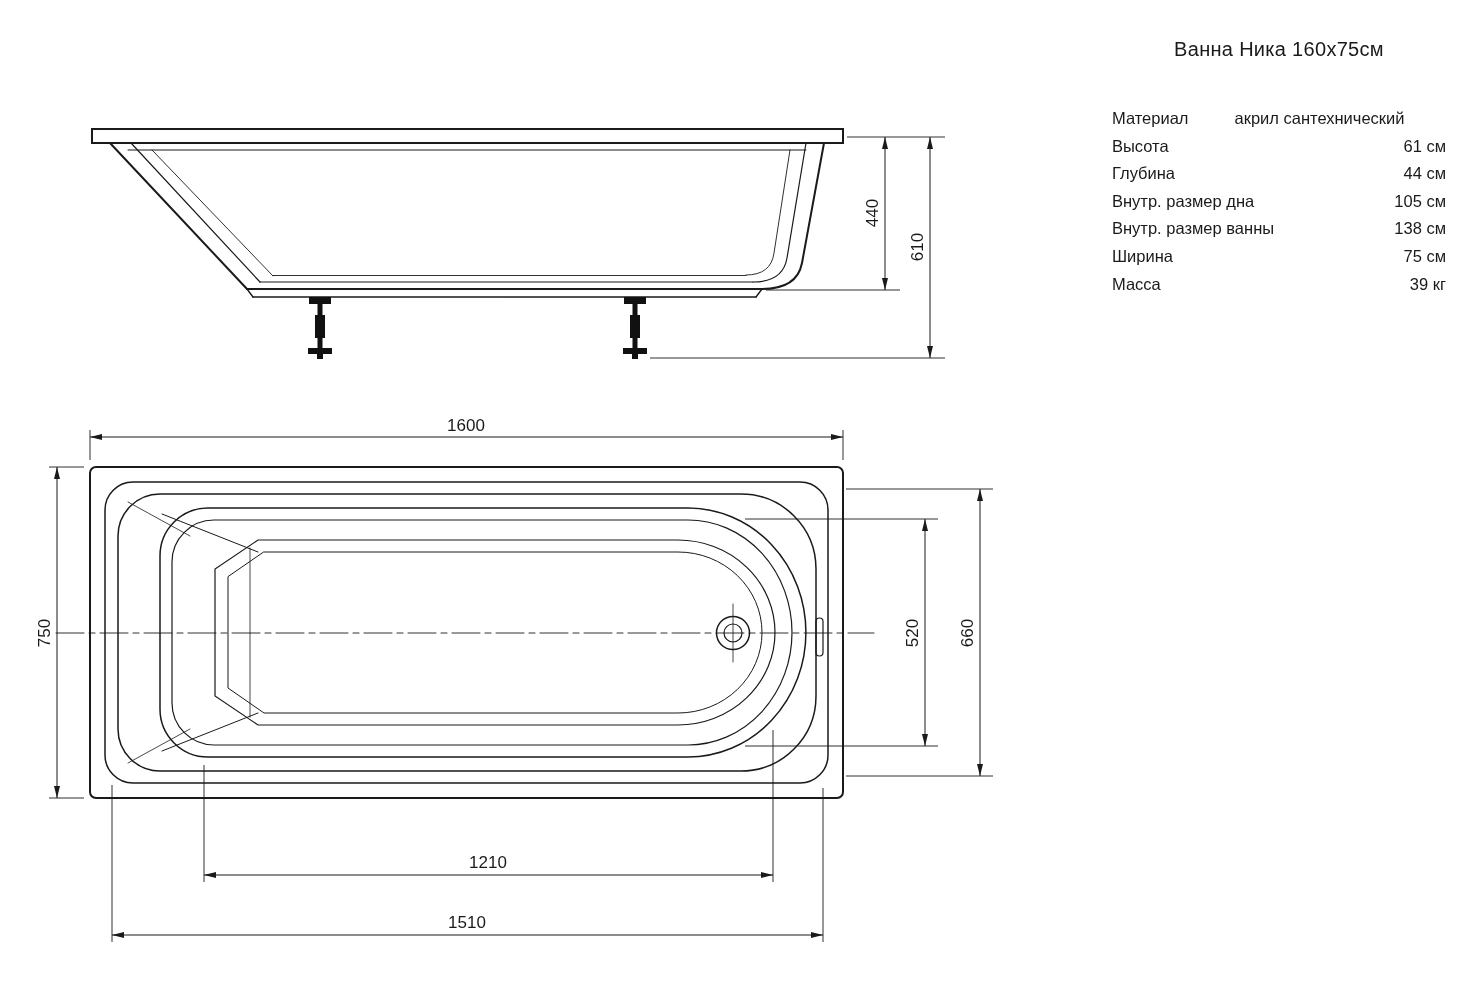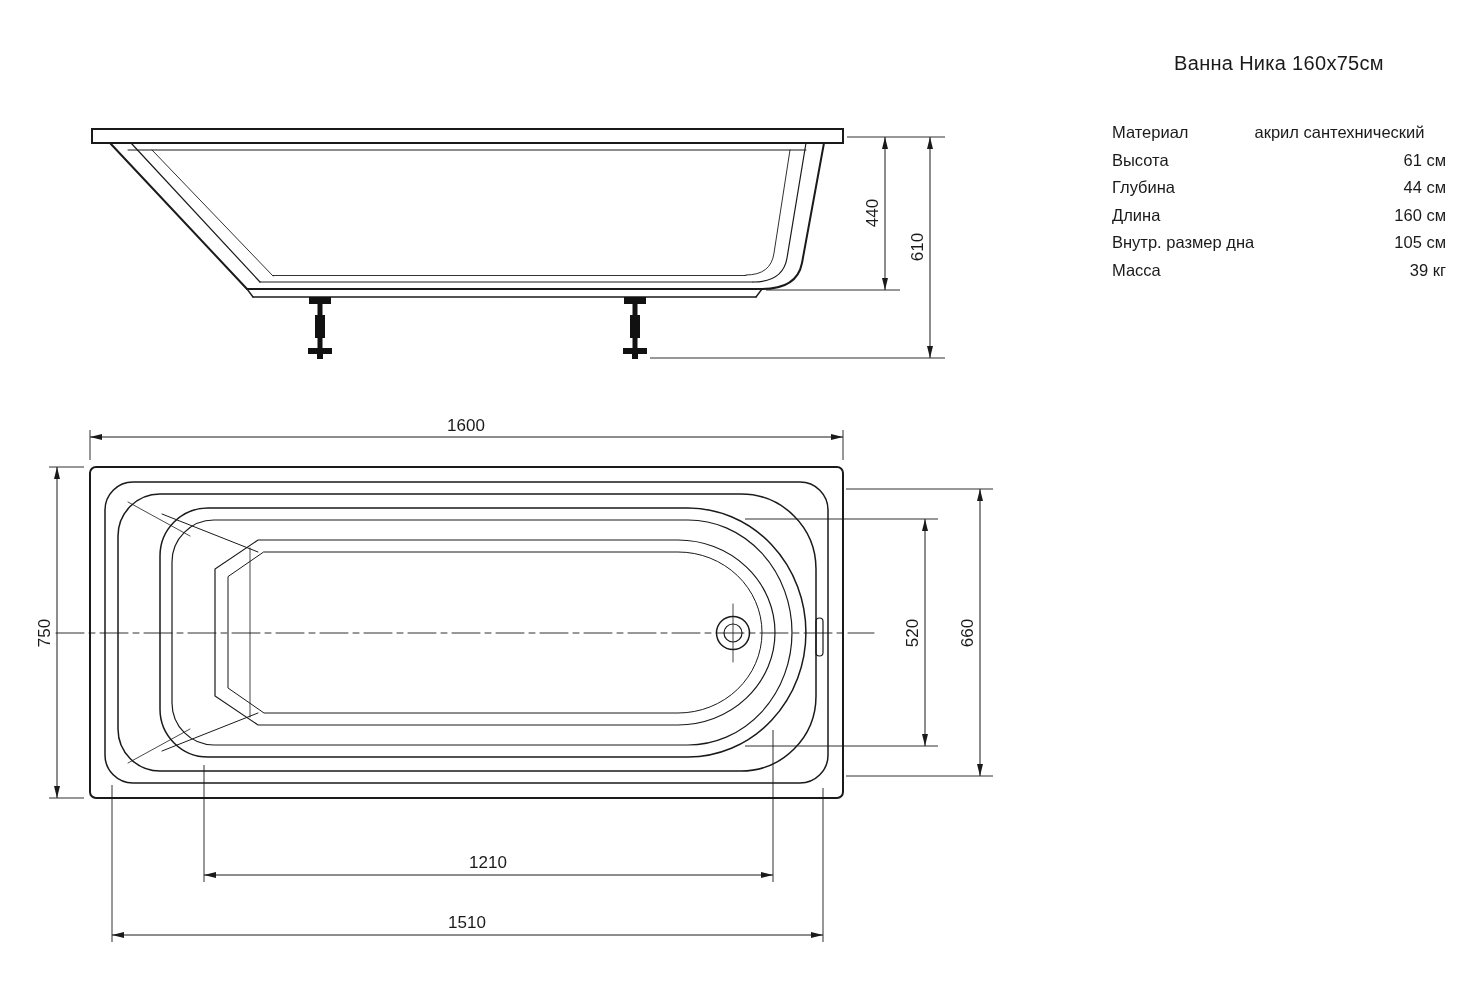--- a/index.html
+++ b/index.html
@@ -1,22 +1,22 @@
 <!DOCTYPE html>
 <html><head>
 <meta charset="utf-8">
 <style>
   html,body{margin:0;padding:0;background:#fff;}
   .sheet{position:relative;width:1476px;height:998px;background:#ffffff;overflow:hidden;
          font-family:"Liberation Sans","DejaVu Sans",sans-serif;color:#1a1a1a;}
   svg{position:absolute;left:0;top:0;}
   svg text{font-family:"Liberation Sans","DejaVu Sans",sans-serif;font-size:17px;fill:#1a1a1a;}
-  .spec-panel{position:absolute;left:1112px;top:52px;width:334px;}
+  .spec-panel{position:absolute;left:1112px;top:38px;width:334px;}
   .spec-title{font-size:20px;text-align:center;letter-spacing:.3px;margin-bottom:44px;white-space:nowrap;}
-  .spec-row{display:flex;justify-content:space-between;font-size:16.5px;line-height:27.6px;white-space:nowrap;gap:20px;}
+  .spec-row{display:flex;justify-content:space-between;font-size:16.5px;line-height:27.6px;white-space:nowrap;}
   .spec-row.material{justify-content:flex-start;}
   .spec-row.material .val{margin-left:46px;}
 </style>
 </head>
 <body>
 
 <div class="sheet">
 
   <svg width="1476" height="998" viewBox="0 0 1476 998">
     <defs>
@@ -139,26 +139,30 @@
       </div>
       <div class="spec-row">
         <span class="lab">Высота</span>
         <span class="val">61 см</span>
       </div>
       <div class="spec-row">
         <span class="lab">Глубина</span>
         <span class="val">44 см</span>
       </div>
       <div class="spec-row">
-        <span class="lab">Длина</span>
-        <span class="val">160 см</span>
+        <span class="lab">Внутр. размер дна</span>
+        <span class="val">105 см</span>
       </div>
       <div class="spec-row">
-        <span class="lab">Внутр. размер дна</span>
-        <span class="val">105 см</span>
+        <span class="lab">Внутр. размер ванны</span>
+        <span class="val">138 см</span>
+      </div>
+      <div class="spec-row">
+        <span class="lab">Ширина</span>
+        <span class="val">75 см</span>
       </div>
       <div class="spec-row">
         <span class="lab">Масса</span>
         <span class="val">39 кг</span>
       </div>
     </div>
   </div>
 
 </div>
 

